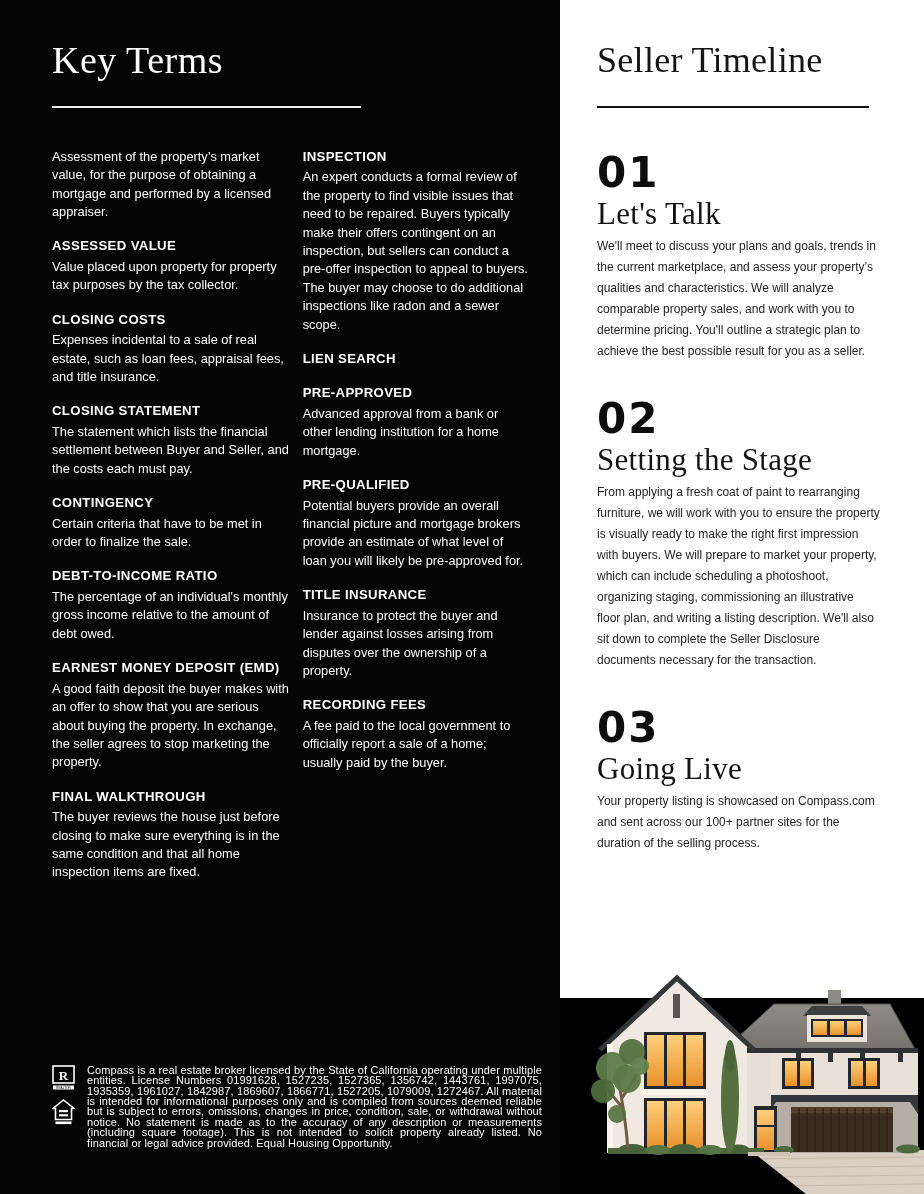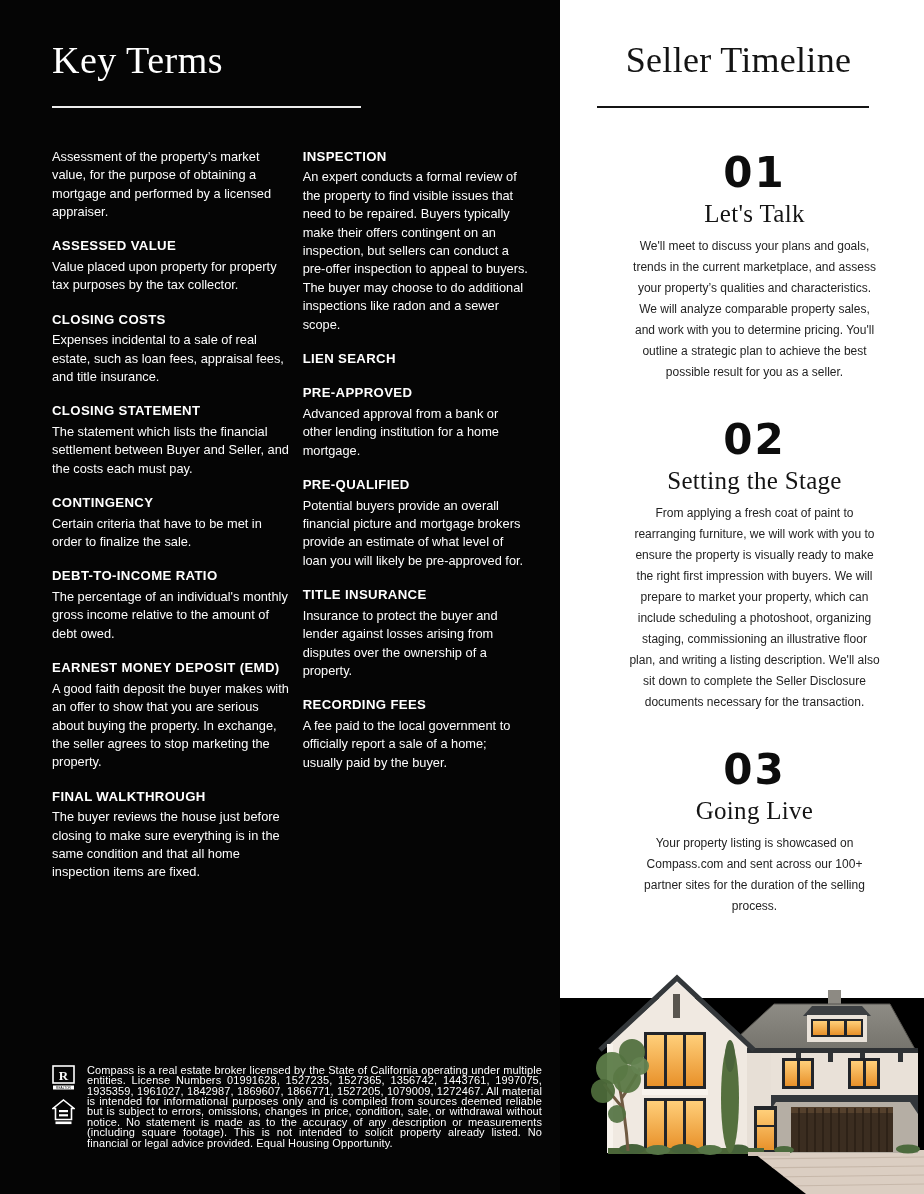--- a/index.html
+++ b/index.html
@@ -41,39 +41,39 @@
   }
   .footer-icons { width: 24px; margin-right: 11px; display: flex; flex-direction: column; gap: 7px; }
   .disclaimer {
     width: 455px; font-size: 11px; line-height: 10.4px;
     color: #ffffff; text-align: justify; letter-spacing: 0.1px;
   }
 
   
   .right-panel {
     position: absolute; left: 560px; top: 0;
-    width: 364px; height: 998px; background: #ffffff; color: #1d1d1d; text-align: center;
+    width: 364px; height: 998px; background: #ffffff; color: #1d1d1d;
   }
   .right-inner { padding: 40px 44px 0 37px; }
   .right-title {
     font-family: "Liberation Serif", "DejaVu Serif", serif;
     font-weight: 500; font-size: 36px; letter-spacing: 0.3px;
     color: #141414; line-height: 1.15;
   }
   .right-rule { width: 272px; height: 2px; background: #141414; margin-top: 25px; }
-  .step { margin-top: 36px; margin-left: 32px; }
+  .step { margin-top: 36px; }
   .step.first { margin-top: 44px; }
   .step-number {
     font-family: "DejaVu Sans", sans-serif;
     font-size: 42px; font-weight: 800; letter-spacing: 2px;
     line-height: 1; color: #0d0d0d;
   }
   .step-heading {
     font-family: "Liberation Serif", "DejaVu Serif", serif;
-    font-size: 25px; font-weight: 500; letter-spacing: 0.3px;
+    font-size: 31px; font-weight: 500; letter-spacing: 0.3px;
     margin-top: 4px; color: #141414; line-height: 32px;
   }
   .step-body { margin-top: 6px; font-size: 12px; line-height: 21px; color: #232323; }
 
   .house { position: absolute; right: 0; bottom: 0; width: 364px; height: 246px; }
 </style>
 </head>
 <body>
 
 <div class="page">

